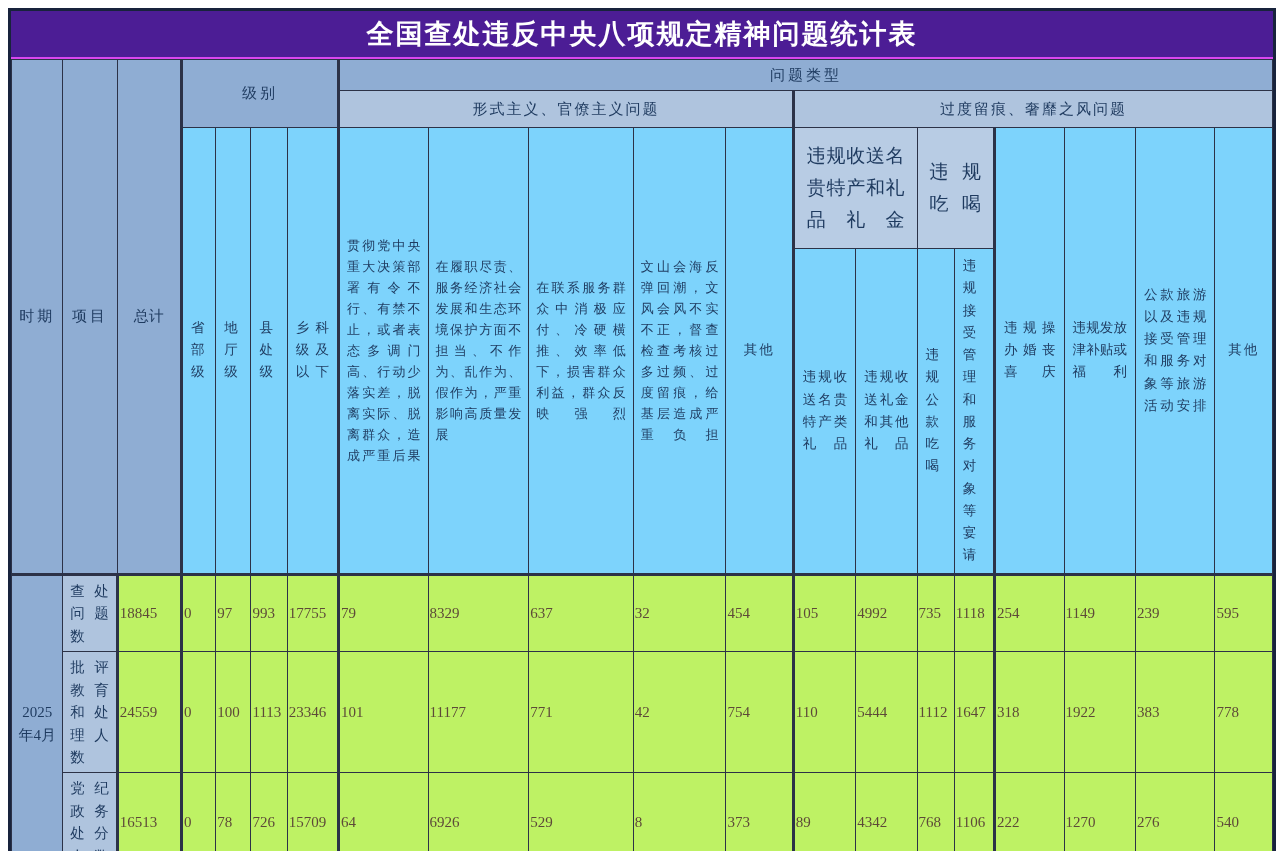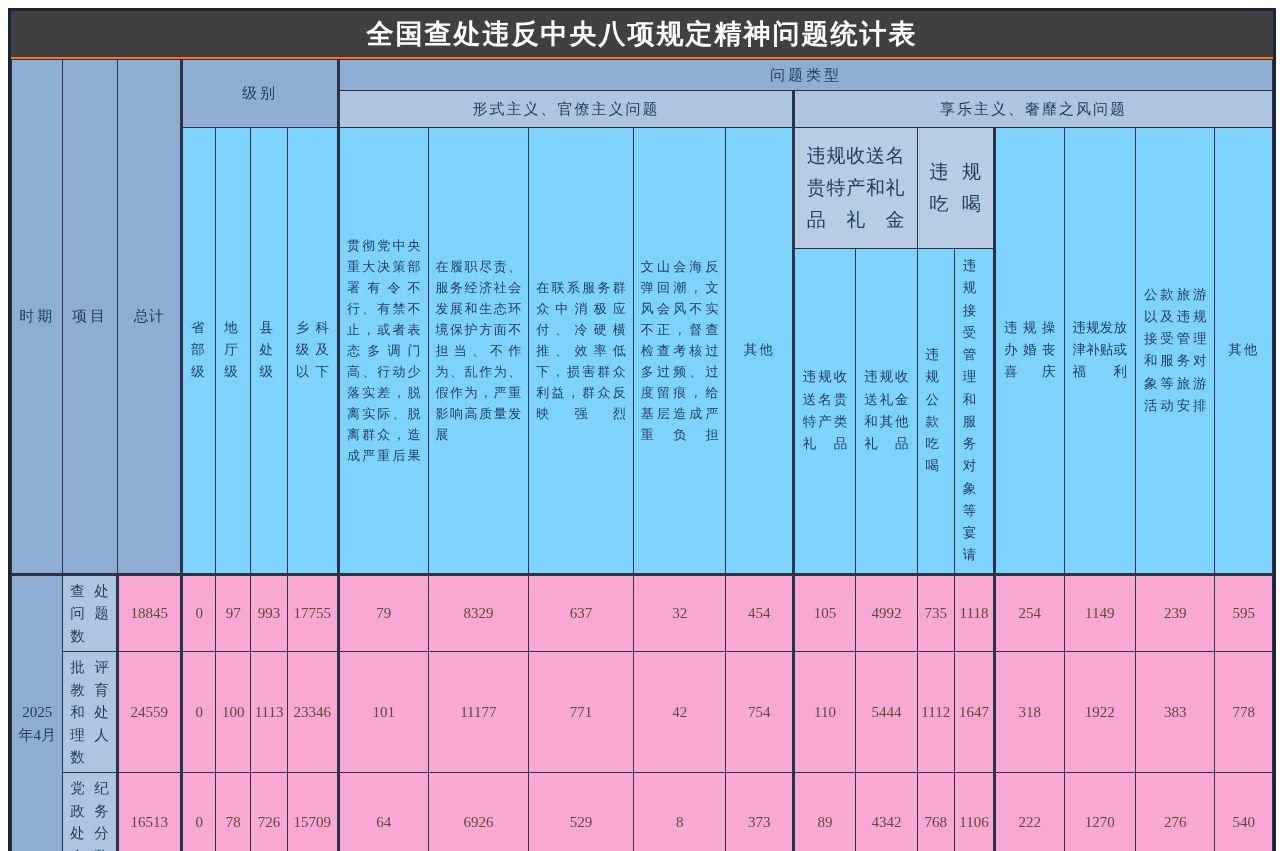--- a/index.html
+++ b/index.html
@@ -1,21 +1,21 @@
 <!DOCTYPE html>
 <html lang="zh"><head>
 <meta charset="utf-8">
 <style>
   html,body{margin:0;padding:0;background:#ffffff;}
   body{padding:8px;font-family:"Liberation Serif","DejaVu Serif",serif;}
   .sheet{
     width:1262px;border:3px solid #18233c;background:#ffffff;
   }
   .title-bar{
-    height:46px;background:#404040;border-bottom:2px solid #f97316;
+    height:46px;background:#4c1d95;border-bottom:2px solid #d946ef;
     display:flex;align-items:center;justify-content:center;
     color:#ffffff;font-size:27px;font-weight:bold;letter-spacing:2px;
   }
   table{border-collapse:collapse;table-layout:fixed;width:100%;}
   th,td{
     border:1.5px solid #2c3247;overflow:hidden;
     color:#1e3a5f;font-weight:normal;vertical-align:middle;
   }
   
   .gb{border-left-width:3px;}
@@ -34,21 +34,21 @@
   .grp{background:#8FADD3;font-size:15px;letter-spacing:3px;text-align:center;}
   .mid{background:#AFC4DE;font-size:15px;letter-spacing:2px;text-align:center;}
   .mid2{background:#B8CCE4;font-size:19px;text-align:justify;text-align-last:justify;padding:4px 12px;line-height:1.7;}
   .leaf{background:#7dd3fc;font-size:13.5px;text-align:justify;text-align-last:justify;padding:6px 8px;line-height:1.65;}
   .desc{padding:8px 7px;line-height:1.62;font-size:13px;}
   .ctr{text-align:center;text-align-last:center;letter-spacing:2px;}
   .total-h{padding:0 8px;letter-spacing:0;line-height:1.9;}
   
   td.period{background:#8FADD3;text-align:center;font-size:15px;color:#1e3a5f;padding:0 6px;line-height:1.5;}
   td.item{background:#AFC4DE;text-align:justify;text-align-last:justify;font-size:14.5px;color:#1e3a5f;padding:4px 7px;line-height:1.55;}
-  td.num{background:#f9a8d4;text-align:center;font-size:15px;color:#5d4a38;margin-left:40px;}
+  td.num{background:#bef264;text-align:left;font-size:15px;color:#5d4a38;margin-left:40px;}
 </style>
 </head>
 <body>
 
 <div class="sheet">
 
   <div class="title-bar">全国查处违反中央八项规定精神问题统计表</div>
 
   <table>
     <colgroup>
@@ -76,21 +76,21 @@
     <thead>
       <tr class="r1">
         <th rowspan="4" class="grp">时期</th>
         <th rowspan="4" class="grp">项目</th>
         <th rowspan="4" class="grp total-h">总计</th>
         <th colspan="4" rowspan="2" class="grp gb">级别</th>
         <th colspan="13" class="grp gb">问题类型</th>
       </tr>
       <tr class="r2">
         <th colspan="5" class="mid gb">形式主义、官僚主义问题</th>
-        <th colspan="8" class="mid gb">享乐主义、奢靡之风问题</th>
+        <th colspan="8" class="mid gb">过度留痕、奢靡之风问题</th>
       </tr>
       <tr class="r3">
         <th rowspan="2" class="leaf gb">省部级</th>
         <th rowspan="2" class="leaf">地厅级</th>
         <th rowspan="2" class="leaf">县处级</th>
         <th rowspan="2" class="leaf">乡科级及以下</th>
         <th rowspan="2" class="leaf desc gb">贯彻党中央重大决策部署有令不行、有禁不止，或者表态多调门高、行动少落实差，脱离实际、脱离群众，造成严重后果</th>
         <th rowspan="2" class="leaf desc">在履职尽责、服务经济社会发展和生态环境保护方面不担当、不作为、乱作为、假作为，严重影响高质量发展</th>
         <th rowspan="2" class="leaf desc">在联系服务群众中消极应付、冷硬横推、效率低下，损害群众利益，群众反映强烈</th>
         <th rowspan="2" class="leaf desc">文山会海反弹回潮，文风会风不实不正，督查检查考核过多过频、过度留痕，给基层造成严重负担</th>

